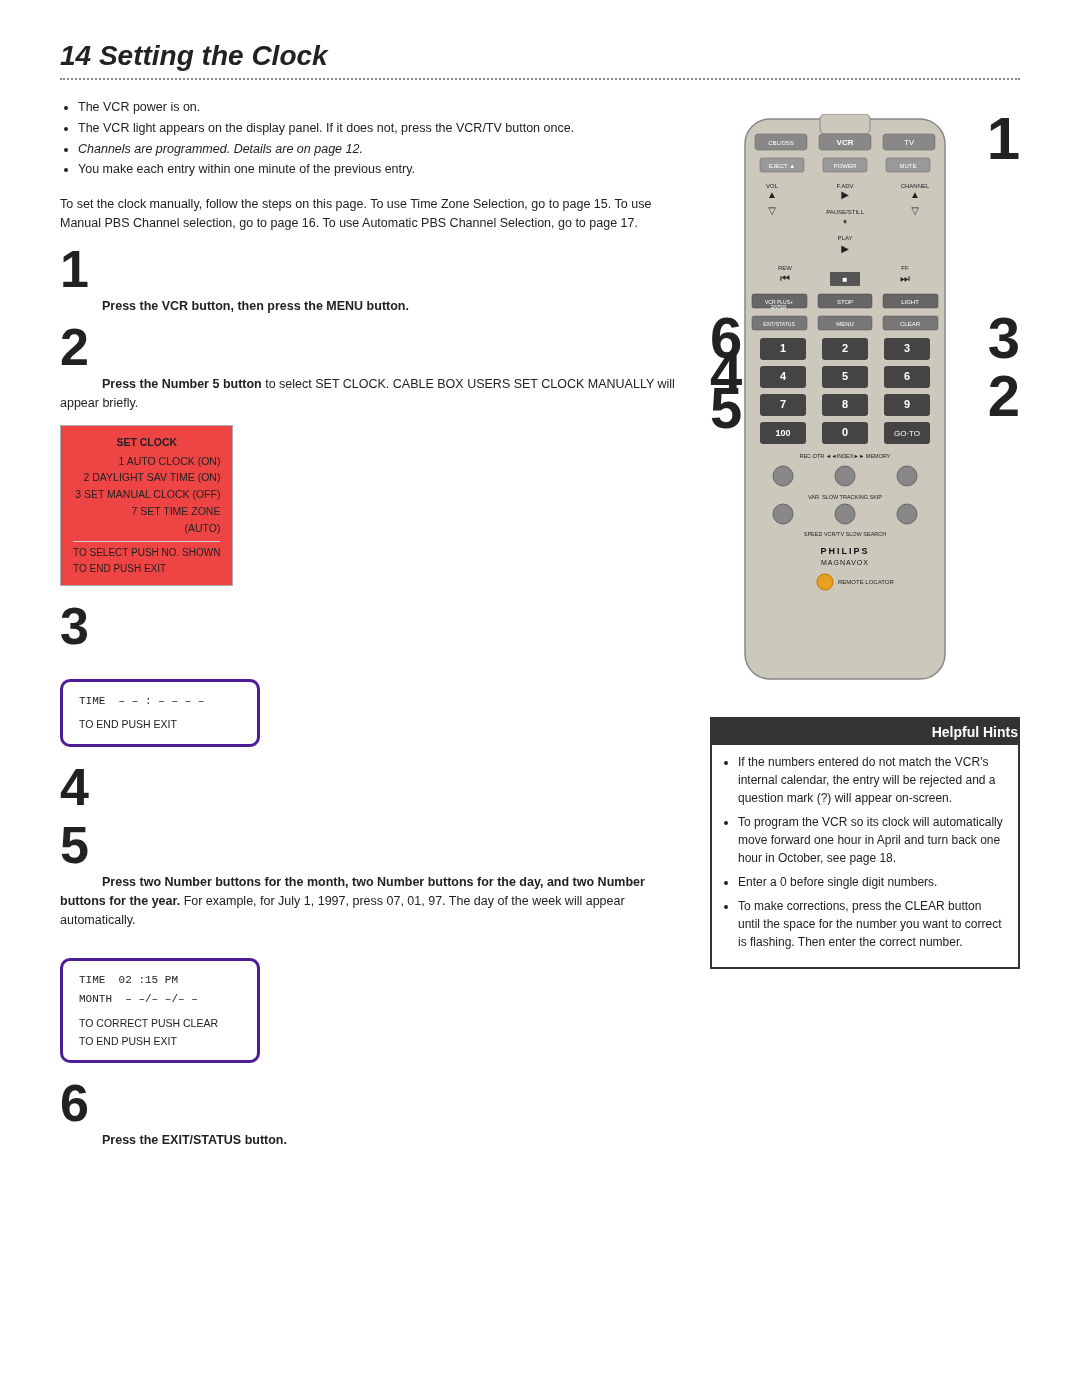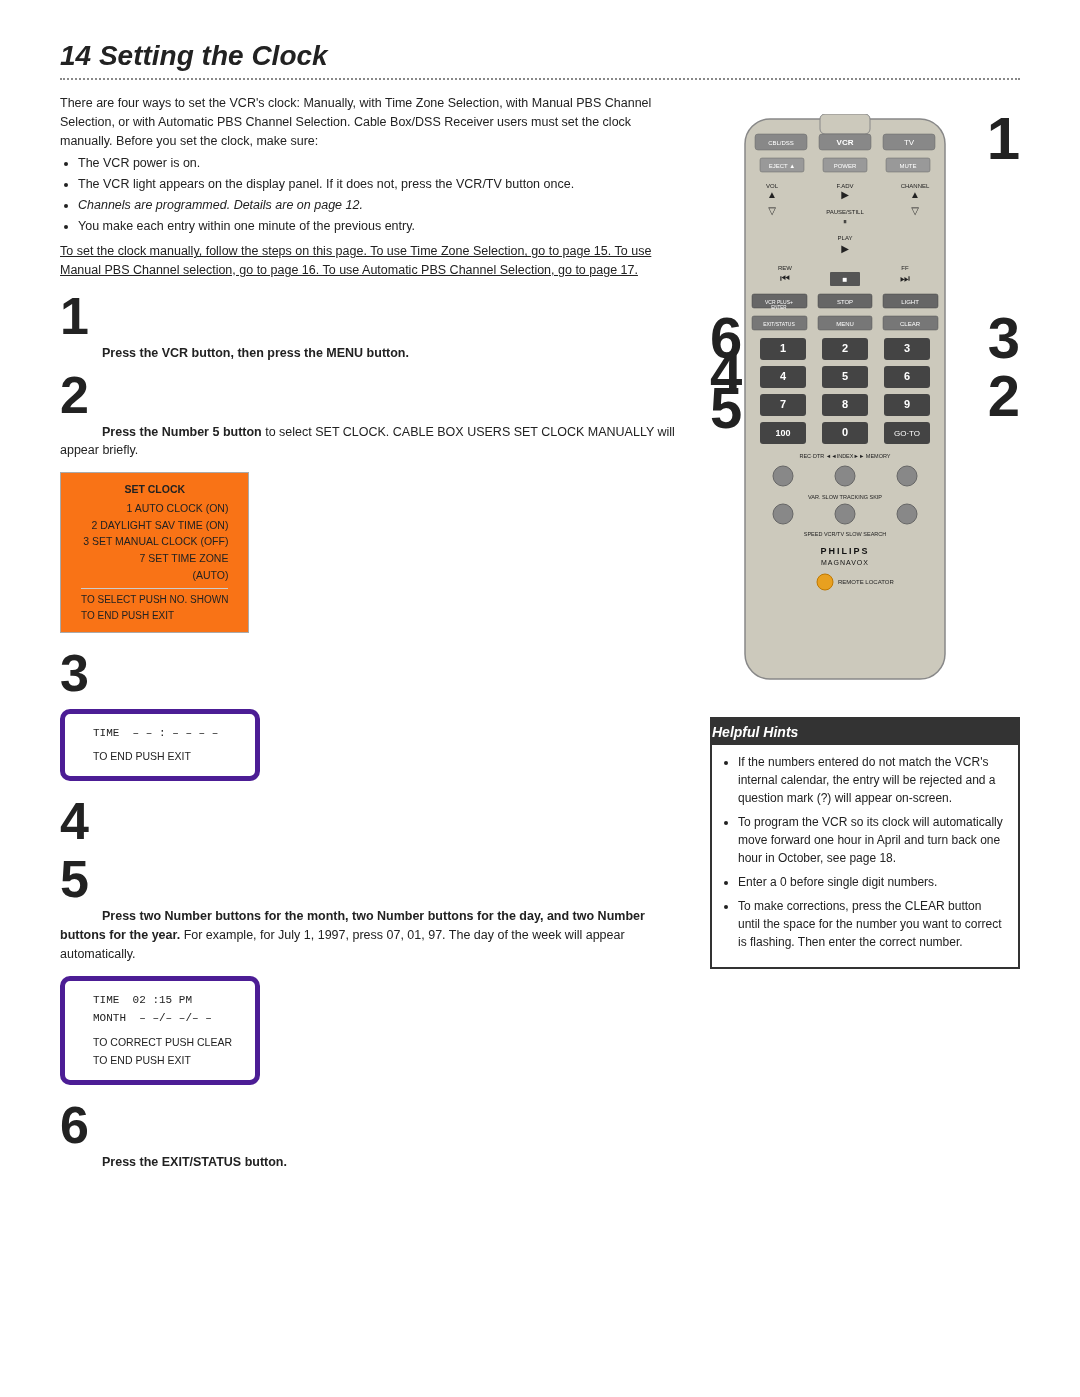--- a/index.html
+++ b/index.html
@@ -72,24 +72,24 @@
       line-height: 1.5;
       margin-bottom: 4px;
     }
     .step-instruction strong {
       font-weight: bold;
       padding-left: 42px;
     }
 
     
     .screen-box {
-      border: 5px solid #4c1d95;
+      border: 3px solid #4c1d95;
       border-radius: 10px;
-      padding: 10px 16px 10px 28px;
-      margin: 8px 0 8px 0;
+      padding: 10px 16px 10px 16px;
+      margin: 25px 0 8px 0;
       display: inline-block;
       min-width: 200px;
       background: #fff;
       font-size: 11px;
       font-family: 'Courier New', monospace;
       line-height: 1.7;
     }
     .screen-box .screen-line {
       white-space: pre;
     }
@@ -97,27 +97,27 @@
       font-size: 10.5px;
       font-family: Arial, sans-serif;
       margin-top: 6px;
       color: #222;
       white-space: pre;
     }
 
     
     .menu-box {
       border: 1px solid #aaa;
-      padding: 8px 20px;
+      padding: 8px 12px;
       margin: 8px 0;
       display: inline-block;
       font-size: 10.5px;
       font-family: Arial, sans-serif;
       line-height: 1.6;
-      background: #f97316;
+      background: #ef4444;
     }
     .menu-box .menu-title {
       font-weight: bold;
       font-size: 10.5px;
       text-align: center;
       margin-bottom: 2px;
     }
     .menu-box .menu-item {
       font-size: 10.5px;
       text-align: right;
@@ -130,24 +130,23 @@
     }
 
     
     .hints-box {
       border: 2px solid #333;
       background: #fff;
       padding: 10px 12px;
       margin-top: 14px;
     }
     .hints-box .hints-title {
-      font-style: italic;
       font-weight: bold;
       font-size: 14px;
-      text-align: left;
+      text-align: right;
       background: #333;
       color: #fff;
       margin: -10px -12px 8px -12px;
       padding: 5px 0;
     }
     .hints-box ul {
       padding-left: 14px;
     }
     .hints-box ul li {
       font-size: 12px;
@@ -174,28 +173,27 @@
     <span>14</span><span>  </span><em><span>Setting the Clock</span></em>
   </div>
   <hr class="dotted-line">
 </div>
 
 <div class="main-layout">
 
   <div class="left-col">
 
     <div class="intro-text">
-      <p>There are four ways to set the VCR's clock: Manually, with Time Zone Selection, with Manual PBS Channel Selection, or with Automatic PBS Channel Selection. Cable Box/DSS Receiver users must set the clock manually. Before you set the clock, make sure:</p>
       <ul>
         <li><span>The VCR power is on.</span></li>
         <li><span>The VCR light appears on the display panel. If it does not, press the VCR/TV button once.</span></li>
         <li><em><span>Channels are programmed. Details are on page 12.</span></em></li>
         <li><span>You make each entry within one minute of the previous entry.</span></li>
       </ul>
-      <p style="margin-top:7px;text-decoration:underline;">To set the clock manually, follow the steps on this page. To use Time Zone Selection, go to page 15. To use Manual PBS Channel selection, go to page 16. To use Automatic PBS Channel Selection, go to page 17.</p>
+      <p style="margin-top:16px;">To set the clock manually, follow the steps on this page. To use Time Zone Selection, go to page 15. To use Manual PBS Channel selection, go to page 16. To use Automatic PBS Channel Selection, go to page 17.</p>
     </div>
 
     <div class="step-section">
       <div class="step-num">1</div>
       <div class="step-instruction">
         <strong>Press the VCR button, then press the MENU button.</strong>
       </div>
     </div>
 
     <div class="step-section">

